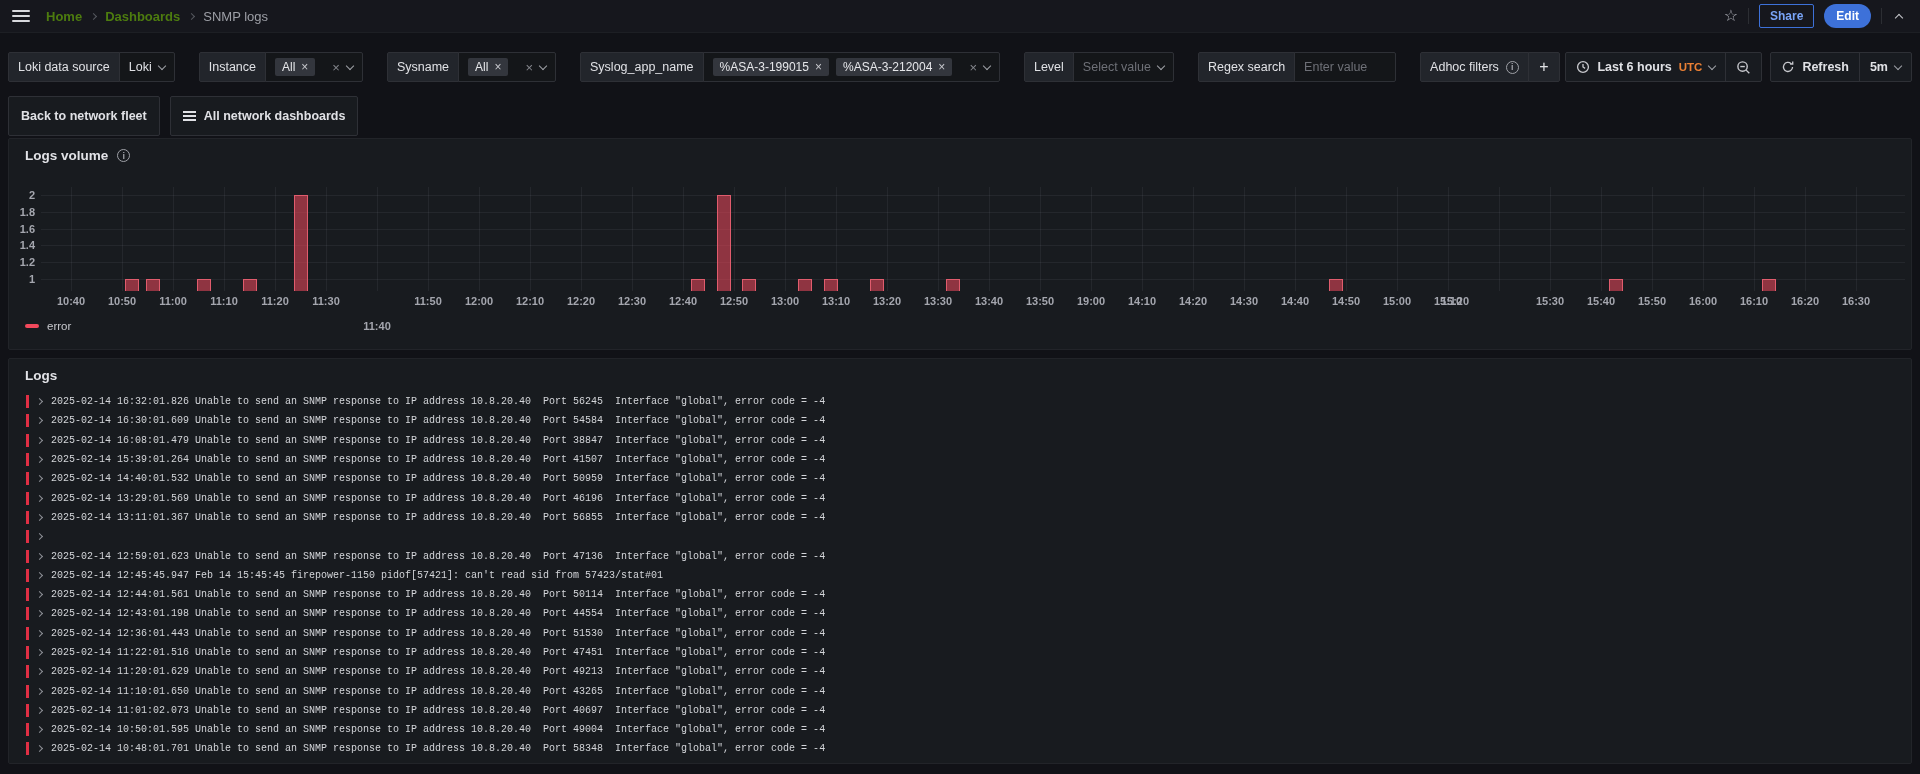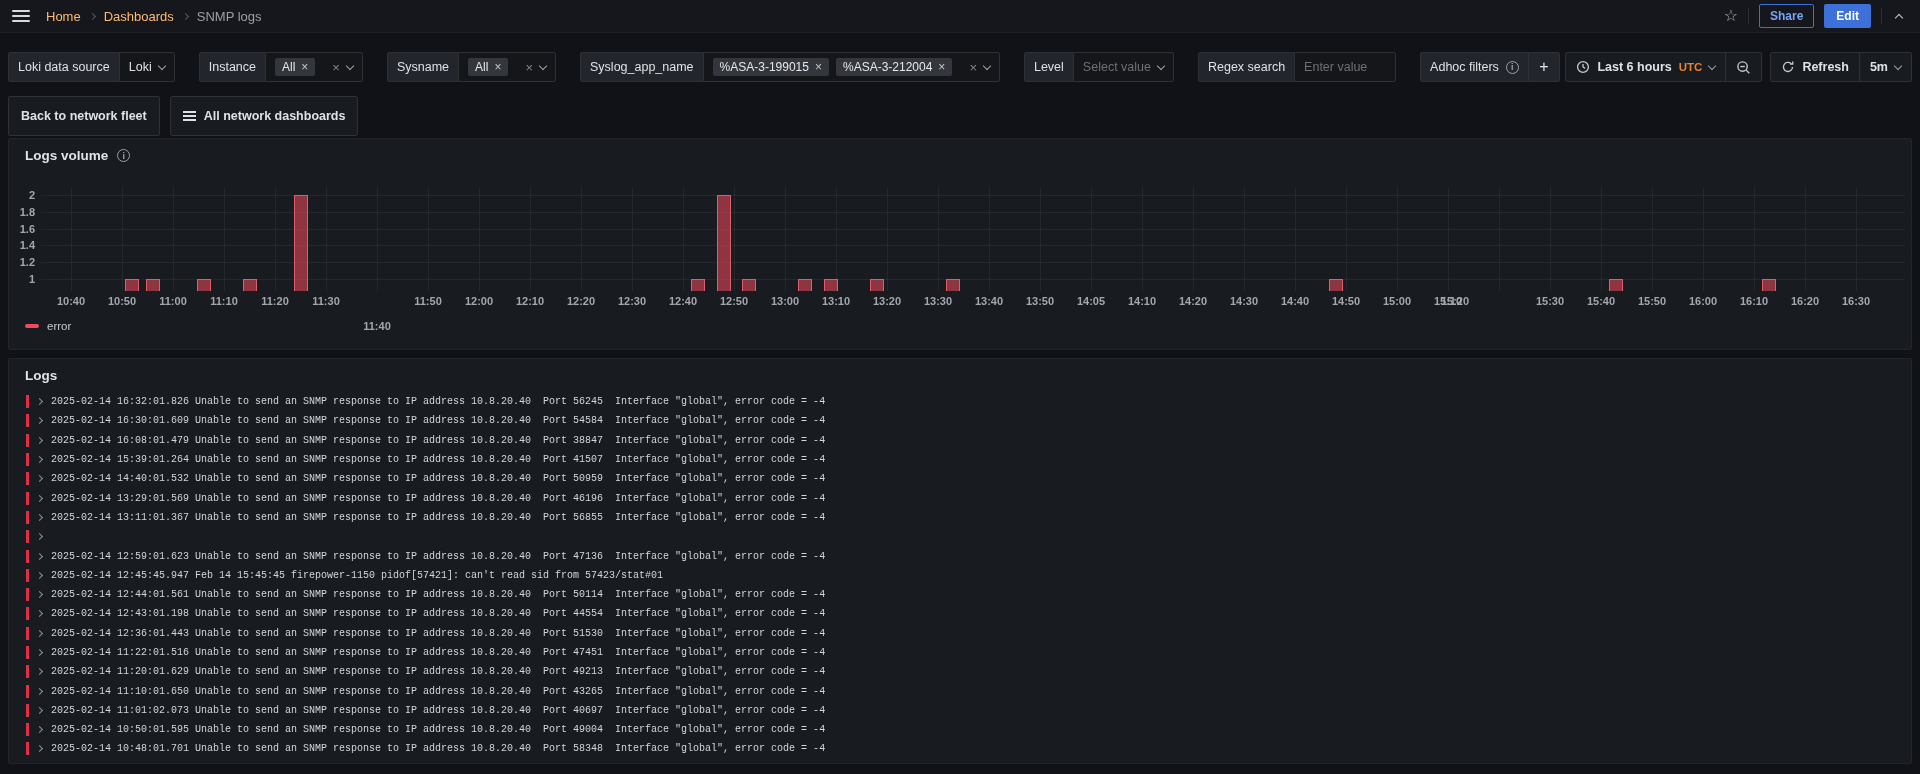--- a/index.html
+++ b/index.html
@@ -11,38 +11,38 @@
   }
   
   .topnav {
     position:absolute; top:0; left:0; right:0; height:33px;
     display:flex; align-items:center; padding:0 14px 0 12px;
     background:#16171d; border-bottom:1px solid #1d1f24;
   }
   .hamburger { width:18px; display:flex; flex-direction:column; gap:3px; cursor:pointer; margin-right:16px; }
   .hamburger i { display:block; height:2px; background:#d8d9dd; border-radius:1px; }
   .crumbs { display:flex; align-items:center; gap:9px; }
-  .crumb { color:#fdba74; font-weight:400; font-size:13px; cursor:pointer; }
+  .crumb { color:#4d7c0f; font-weight:700; font-size:13px; cursor:pointer; }
   .crumb.current { color:#9d9fa6; font-weight:400; cursor:default; }
   .chev { display:inline-block; width:6px; height:6px; border-left:1.6px solid currentColor; border-bottom:1.6px solid currentColor; }
   .chev.down  { transform:rotate(-45deg); margin-top:-3px; }
   .chev.up    { transform:rotate(135deg); margin-top:3px; }
   .chev.right { transform:rotate(-135deg); }
   .crumb-sep { color:#56585f; width:5px; height:5px; }
   .topnav-right { margin-left:auto; display:flex; align-items:center; gap:10px; }
   .star { font-size:16px; color:#aeb0b8; cursor:pointer; line-height:1; }
   .vdiv { width:1px; height:16px; background:#2c2e33; }
   .btn-share {
     background:transparent; color:#79a4f6; border:1px solid var(--accent,#3D71D9);
     border-radius:2px; height:24px; padding:0 10px; font-size:12px; font-weight:700;
     font-family:inherit; cursor:pointer;
   }
   .btn-edit {
     background:var(--accent,#3D71D9); color:#ffffff; border:none;
-    border-radius:2px; height:24px; padding:0 12px; font-size:12px; font-weight:700;
+    border-radius:12px; height:24px; padding:0 12px; font-size:12px; font-weight:700;
     font-family:inherit; cursor:pointer;
   }
   .kiosk { color:#c7c8cc; cursor:pointer; padding:2px 4px; }
   
   .filterbar {
     position:absolute; top:52px; left:8px; right:8px; height:30px;
     display:flex; align-items:stretch; justify-content:space-between;
   }
   .filters { display:flex; gap:24px; }
   .fgroup { display:flex; align-items:stretch; height:30px; }
@@ -375,21 +375,21 @@
         <span style="left: 540px;">12:20</span>
         <span style="left: 591px;">12:30</span>
         <span style="left: 642px;">12:40</span>
         <span style="left: 693px;">12:50</span>
         <span style="left: 744px;">13:00</span>
         <span style="left: 795px;">13:10</span>
         <span style="left: 846px;">13:20</span>
         <span style="left: 897px;">13:30</span>
         <span style="left: 948px;">13:40</span>
         <span style="left: 999px;">13:50</span>
-        <span style="left: 1050px;">14:05</span>
+        <span style="left: 1050px;">19:00</span>
         <span style="left: 1101px;">14:10</span>
         <span style="left: 1152px;">14:20</span>
         <span style="left: 1203px;">14:30</span>
         <span style="left: 1254px;">14:40</span>
         <span style="left: 1305px;">14:50</span>
         <span style="left: 1356px;">15:00</span>
         <span style="left: 1407px;">15:10</span>
         <span style="left: 1414px;">15:20</span>
         <span style="left: 1509px;">15:30</span>
         <span style="left: 1560px;">15:40</span>

